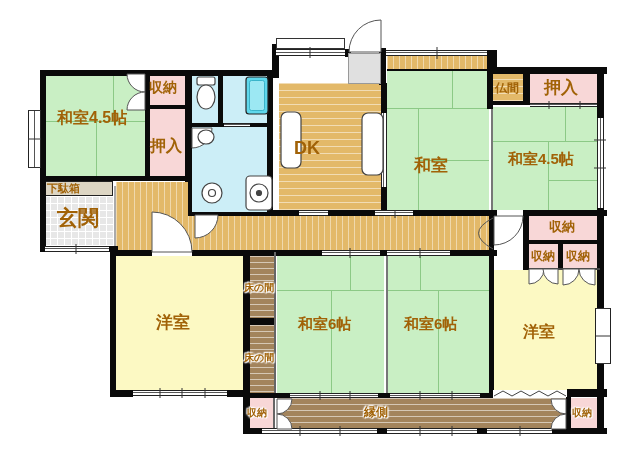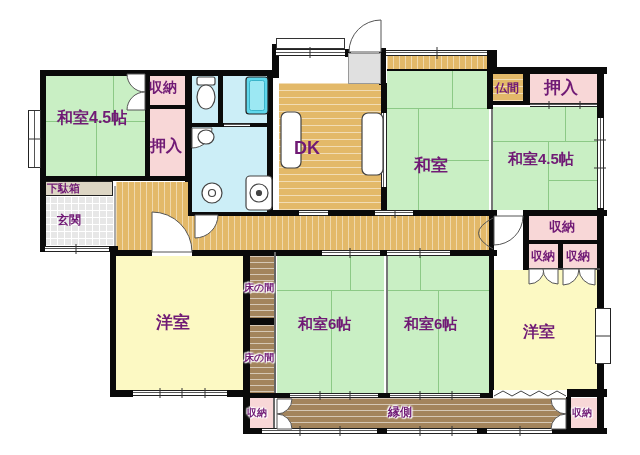--- a/index.html
+++ b/index.html
@@ -23,21 +23,21 @@
         background-size:7px 7px;}
   .graystep{position:absolute;background:#e0e0e0;border:1px solid #999;box-sizing:border-box;}
   .whitebox{position:absolute;background:#fff;border:1px solid #333;box-sizing:border-box;}
   .win-h{position:absolute;background:#fff;border-top:1px solid #222;border-bottom:1px solid #222;box-sizing:border-box;
         background-image:linear-gradient(to bottom,transparent calc(50% - .5px),#555 calc(50% - .5px),#555 calc(50% + .5px),transparent calc(50% + .5px));}
   .win-v{position:absolute;background:#fff;border-left:1px solid #222;border-right:1px solid #222;box-sizing:border-box;
         background-image:linear-gradient(to right,transparent calc(50% - .5px),#555 calc(50% - .5px),#555 calc(50% + .5px),transparent calc(50% + .5px));}
   .open{position:absolute;background:#fff;}
   .tline-h{position:absolute;height:1px;background:#8cc986;}
   .tline-v{position:absolute;width:1px;background:#8cc986;}
-  .lbl{position:absolute;font-weight:700;color:#701a75;white-space:nowrap;line-height:1;}
+  .lbl{position:absolute;font-weight:700;color:#a16207;white-space:nowrap;line-height:1;}
   .halo{text-shadow:0 0 2px #fff,0 0 2px #fff,0 0 3px #fff,1px 1px 1px #fff,-1px -1px 1px #fff;}
   svg.overlay{position:absolute;left:0;top:0;pointer-events:none;}
 </style>
 </head>
 <body>
 
 <div id="plan" style="--tatami: #c9efc4; --pink: #f8d7d7; --yellow: #fcf9c3; --cyan: #cceef7; --wood: #e3b969; --brown: #a3845c;">
 
   <div class="room tatami" style="left:46px;top:76px;width:99px;height:100px;"></div>
   <div class="room pink" style="left:150px;top:73px;width:35px;height:32px;"></div>
@@ -233,31 +233,31 @@
       <line x1="28" y1="139" x2="41" y2="139"></line>
       <line x1="596" y1="336" x2="610" y2="336"></line>
       <line x1="395" y1="210" x2="395" y2="218"></line>
     </g>
   </svg>
 
   <div class="lbl" style="left:57px;top:110px;font-size:16px;">和室4.5帖</div>
   <div class="lbl" style="left:149px;top:80px;font-size:14px;">収納</div>
   <div class="lbl" style="left:150px;top:138px;font-size:16px;">押入</div>
   <div class="lbl" style="left:47px;top:183px;font-size:11px;">下駄箱</div>
-  <div class="lbl" style="left:57px;top:207px;font-size:12px;margin-top:7px;">玄関</div>
+  <div class="lbl" style="left:57px;top:207px;font-size:21px;">玄関</div>
   <div class="lbl" style="left:294px;top:139px;font-size:18px;">DK</div>
   <div class="lbl" style="left:414px;top:132px;font-size:17px;margin-top:25px;">和室</div>
   <div class="lbl" style="left:495px;top:82px;font-size:12px;">仏間</div>
   <div class="lbl" style="left:544px;top:79px;font-size:17px;">押入</div>
   <div class="lbl" style="left:508px;top:151px;font-size:15px;">和室4.5帖</div>
   <div class="lbl" style="left:549px;top:220px;font-size:13px;">収納</div>
   <div class="lbl" style="left:531px;top:250px;font-size:12px;">収納</div>
   <div class="lbl" style="left:566px;top:250px;font-size:12px;">収納</div>
   <div class="lbl" style="left:156px;top:314px;font-size:17px;">洋室</div>
   <div class="lbl halo" style="left:244px;top:283px;font-size:10px;">床の間</div>
   <div class="lbl halo" style="left:244px;top:353px;font-size:10px;">床の間</div>
   <div class="lbl" style="left:298px;top:316px;font-size:15px;">和室6帖</div>
   <div class="lbl" style="left:404px;top:316px;font-size:15px;">和室6帖</div>
   <div class="lbl" style="left:523px;top:324px;font-size:16px;">洋室</div>
-  <div class="lbl halo" style="left:388px;top:406px;font-size:12px;">縁側</div>
+  <div class="lbl halo" style="left:364px;top:406px;font-size:12px;">縁側</div>
   <div class="lbl halo" style="left:247px;top:408px;font-size:10px;">収納</div>
   <div class="lbl halo" style="left:572px;top:408px;font-size:10px;">収納</div>
 </div>
 
 </body></html>

